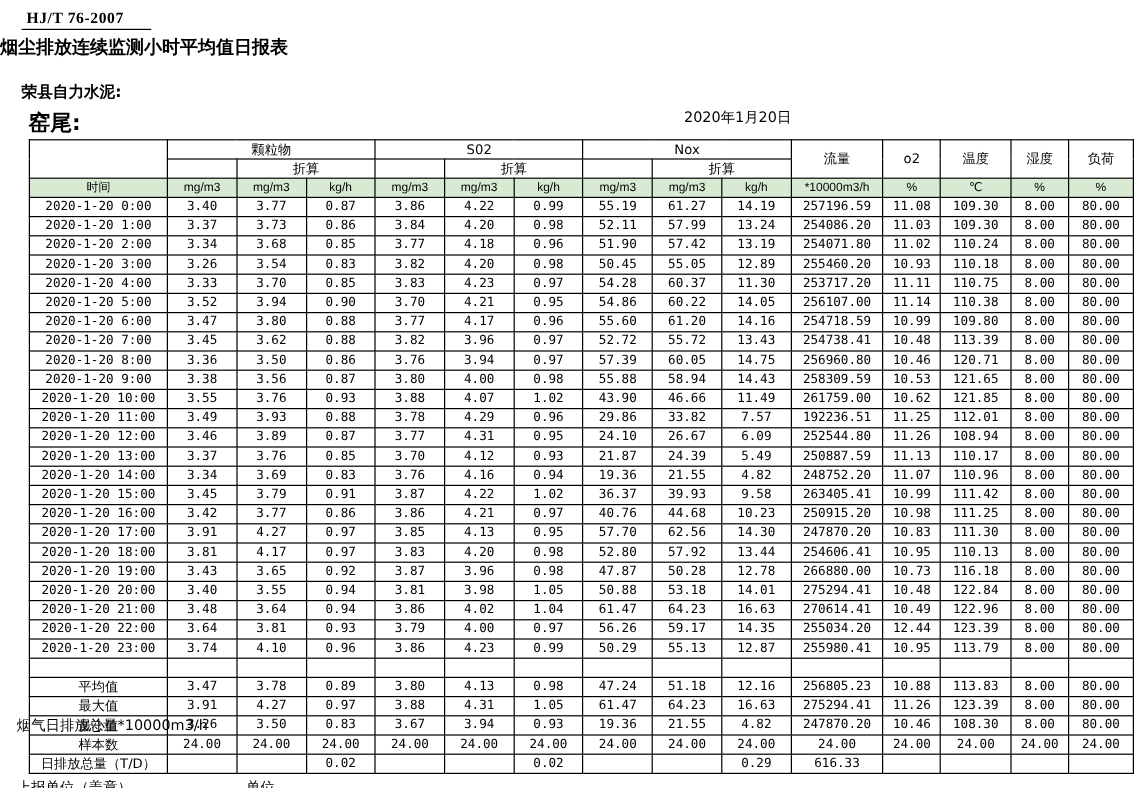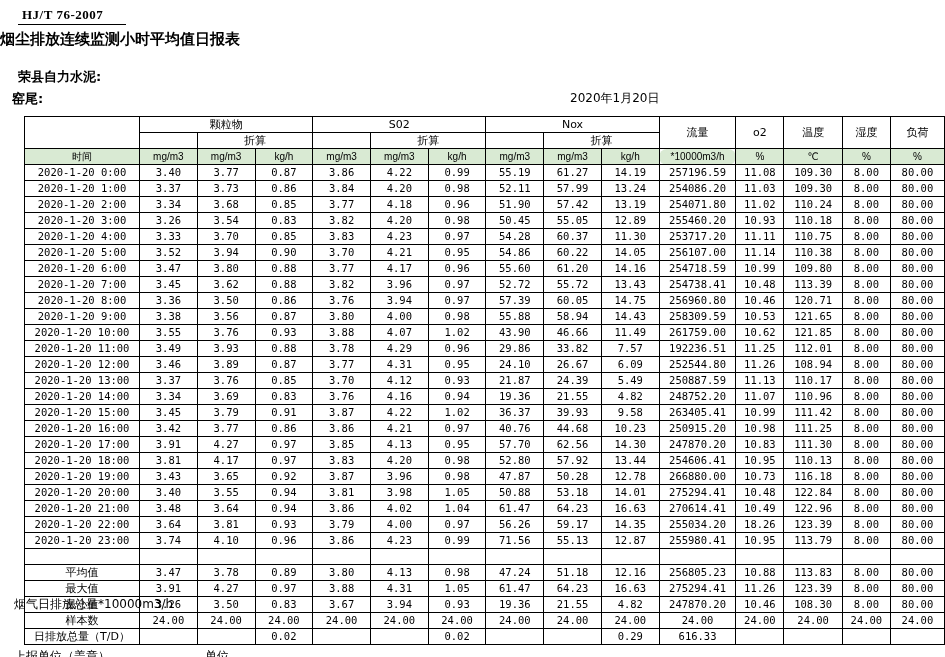--- a/index.html
+++ b/index.html
@@ -25,22 +25,22 @@
     text-align:left;
     font-size:15px;font-weight:bold;
     font-family:"DejaVu Sans","Liberation Sans",sans-serif;
   }
   .company{
     position:absolute;left:18px;top:68px;
     font-size:13px;font-weight:bold;
     font-family:"DejaVu Sans","Liberation Sans",sans-serif;
   }
   .station{
-    position:absolute;left:12px;top:90px;
-    font-size:13px;font-weight:bold;
+    position:absolute;left:24px;top:90px;
+    font-size:18px;font-weight:bold;
     font-family:"DejaVu Sans","Liberation Sans",sans-serif;
   }
   .date{
     position:absolute;left:570px;top:90px;
     font-size:12px;
     font-family:"DejaVu Sans","Liberation Sans",sans-serif;
   }
   table.sheet{
     position:absolute;left:24px;top:116px;
     border-collapse:collapse;
@@ -55,21 +55,21 @@
     line-height:15px;
     text-align:center;
     font-weight:normal;
     white-space:nowrap;
   }
   .grp{font-family:"DejaVu Sans","Liberation Sans",sans-serif;font-size:11px;}
   .units-row td{background:#d9ead3;font-size:10px;margin-left:16px;}
   .units-row td.time-cell{background:#d9ead3;}
   .col-time{width:112px;text-align:center;}
   .cnum{width:57px;}
-  .cflow{width:74px;border-radius:14px;}
+  .cflow{width:74px;}
   .co2{width:44px;}
   .ctemp{width:56px;}
   .chum{width:44px;}
   .cload{width:52px;}
   td.data{font-family:"DejaVu Sans Mono","Liberation Mono",monospace;font-size:10.5px;}
   td.lbl{font-family:"DejaVu Sans","Liberation Sans",sans-serif;font-size:11px;}
   tr.blank td{height:15px;}
   tr.stat td{}
   .footer1{
     position:absolute;left:14px;top:596px;
@@ -519,34 +519,34 @@
         <td class="data">3.64</td>
         <td class="data">3.81</td>
         <td class="data">0.93</td>
         <td class="data">3.79</td>
         <td class="data">4.00</td>
         <td class="data">0.97</td>
         <td class="data">56.26</td>
         <td class="data">59.17</td>
         <td class="data">14.35</td>
         <td class="data">255034.20</td>
-        <td class="data">18.26</td>
+        <td class="data">12.44</td>
         <td class="data">123.39</td>
         <td class="data">8.00</td>
         <td class="data">80.00</td>
       </tr>
     <tr>
         <td class="col-time data">2020-1-20 23:00</td>
         <td class="data">3.74</td>
         <td class="data">4.10</td>
         <td class="data">0.96</td>
         <td class="data">3.86</td>
         <td class="data">4.23</td>
         <td class="data">0.99</td>
-        <td class="data">71.56</td>
+        <td class="data">50.29</td>
         <td class="data">55.13</td>
         <td class="data">12.87</td>
         <td class="data">255980.41</td>
         <td class="data">10.95</td>
         <td class="data">113.79</td>
         <td class="data">8.00</td>
         <td class="data">80.00</td>
       </tr>
 
     <tr class="blank">

